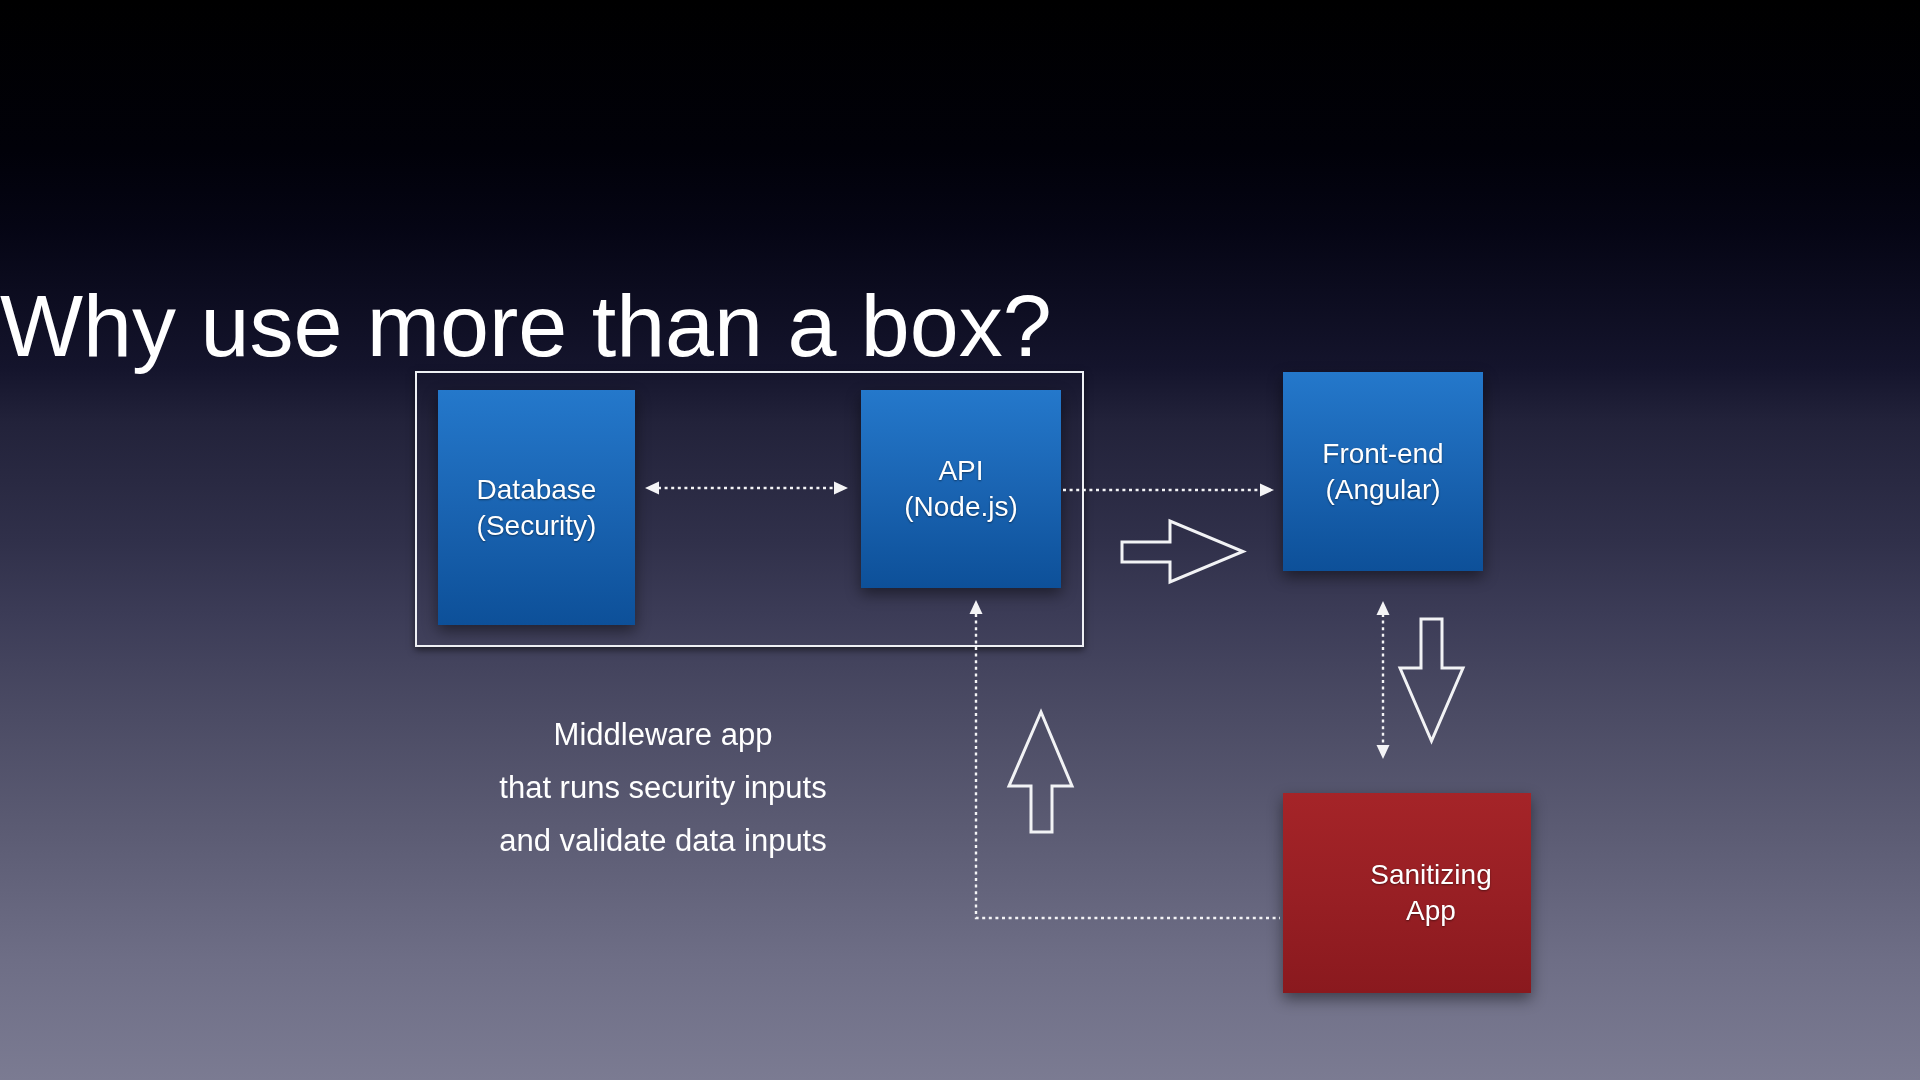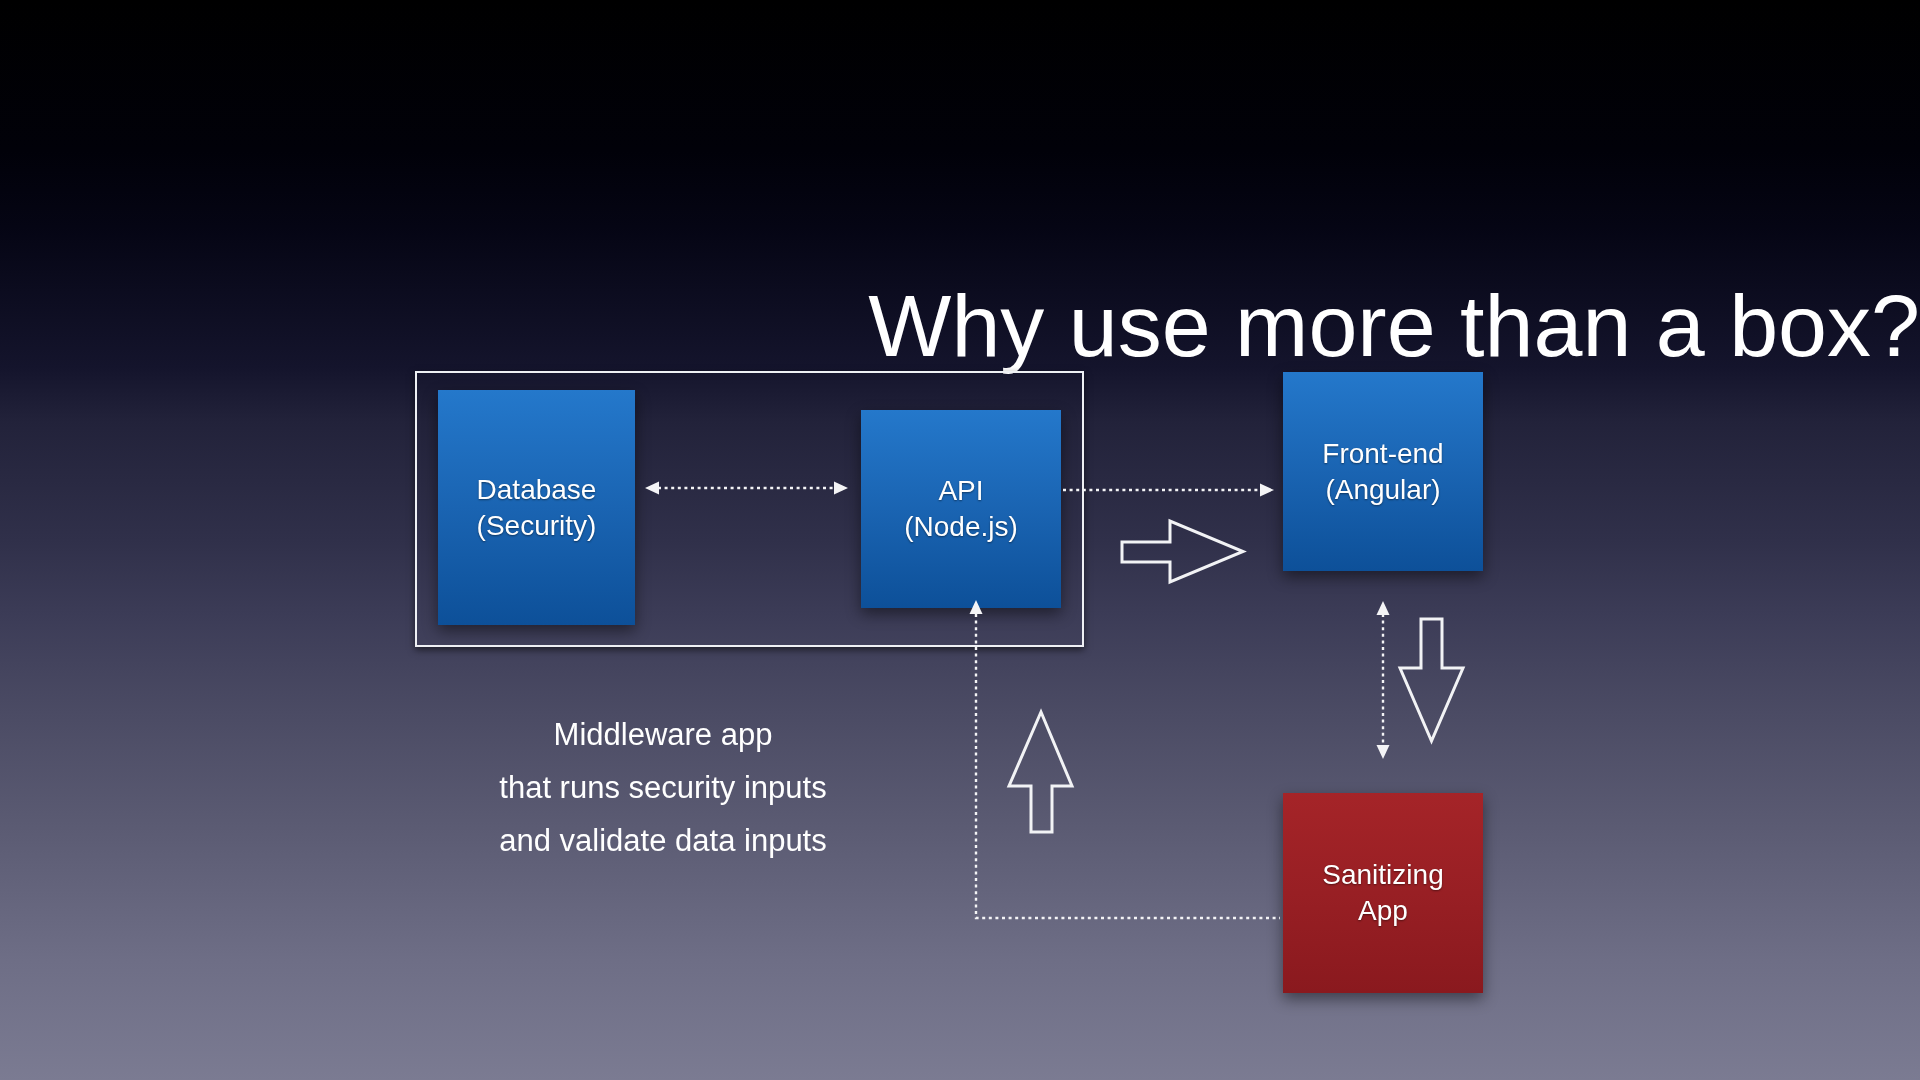--- a/index.html
+++ b/index.html
@@ -24,21 +24,21 @@
       #4b4b64 66%,
       #5a5a72 76%,
       #6e6e86 89%,
       #7b7b92 100%);
   }
   .title {
     position: absolute;
     top: 28px;
     left: 0;
     width: 1920px;
-    text-align: right;
+    text-align: left;
     color: #ffffff;
     font-size: 88px;
     line-height: 119px;
     font-weight: 300;
     letter-spacing: 0px;
     white-space: pre-wrap;
   }
   .container-box {
     position: absolute;
     left: 415px;
@@ -60,20 +60,21 @@
     font-weight: 400;
     text-align: center;
     text-shadow: 0 1px 2px rgba(0,0,0,0.45);
     box-shadow: 0 6px 14px rgba(0,0,0,0.45);
   }
   .node-blue {
     background: linear-gradient(180deg, #2478cb 0%, #1a64b2 50%, #0d5099 100%);
   }
   .node-red {
     background: linear-gradient(180deg, #a52428 0%, #981f24 50%, #8a191e 100%);
+    padding-left: 48px;
   }
   .note {
     position: absolute;
     left: 333px;
     top: 708px;
     width: 660px;
     text-align: center;
     color: #ffffff;
     font-size: 31px;
     line-height: 53px;
@@ -111,21 +112,21 @@
     <div>Why use more than a box?</div>
   </div>
 
   <div class="container-box"></div>
 
   <div class="node node-blue" style="left:438px; top:390px; width:197px; height:235px;">
     <div>Database</div>
     <div>(Security)</div>
   </div>
 
-  <div class="node node-blue" style="left:861px; top:390px; width:200px; height:198px;margin-top:20px;">
+  <div class="node node-blue" style="left:861px; top:390px; width:200px; height:198px;">
     <div>API</div>
     <div>(Node.js)</div>
   </div>
 
   <div class="node node-blue" style="left:1283px; top:372px; width:200px; height:199px;">
     <div>Front-end</div>
     <div>(Angular)</div>
   </div>
 
   <div class="node node-red" style="left:1283px; top:793px; width:200px; height:200px;">

